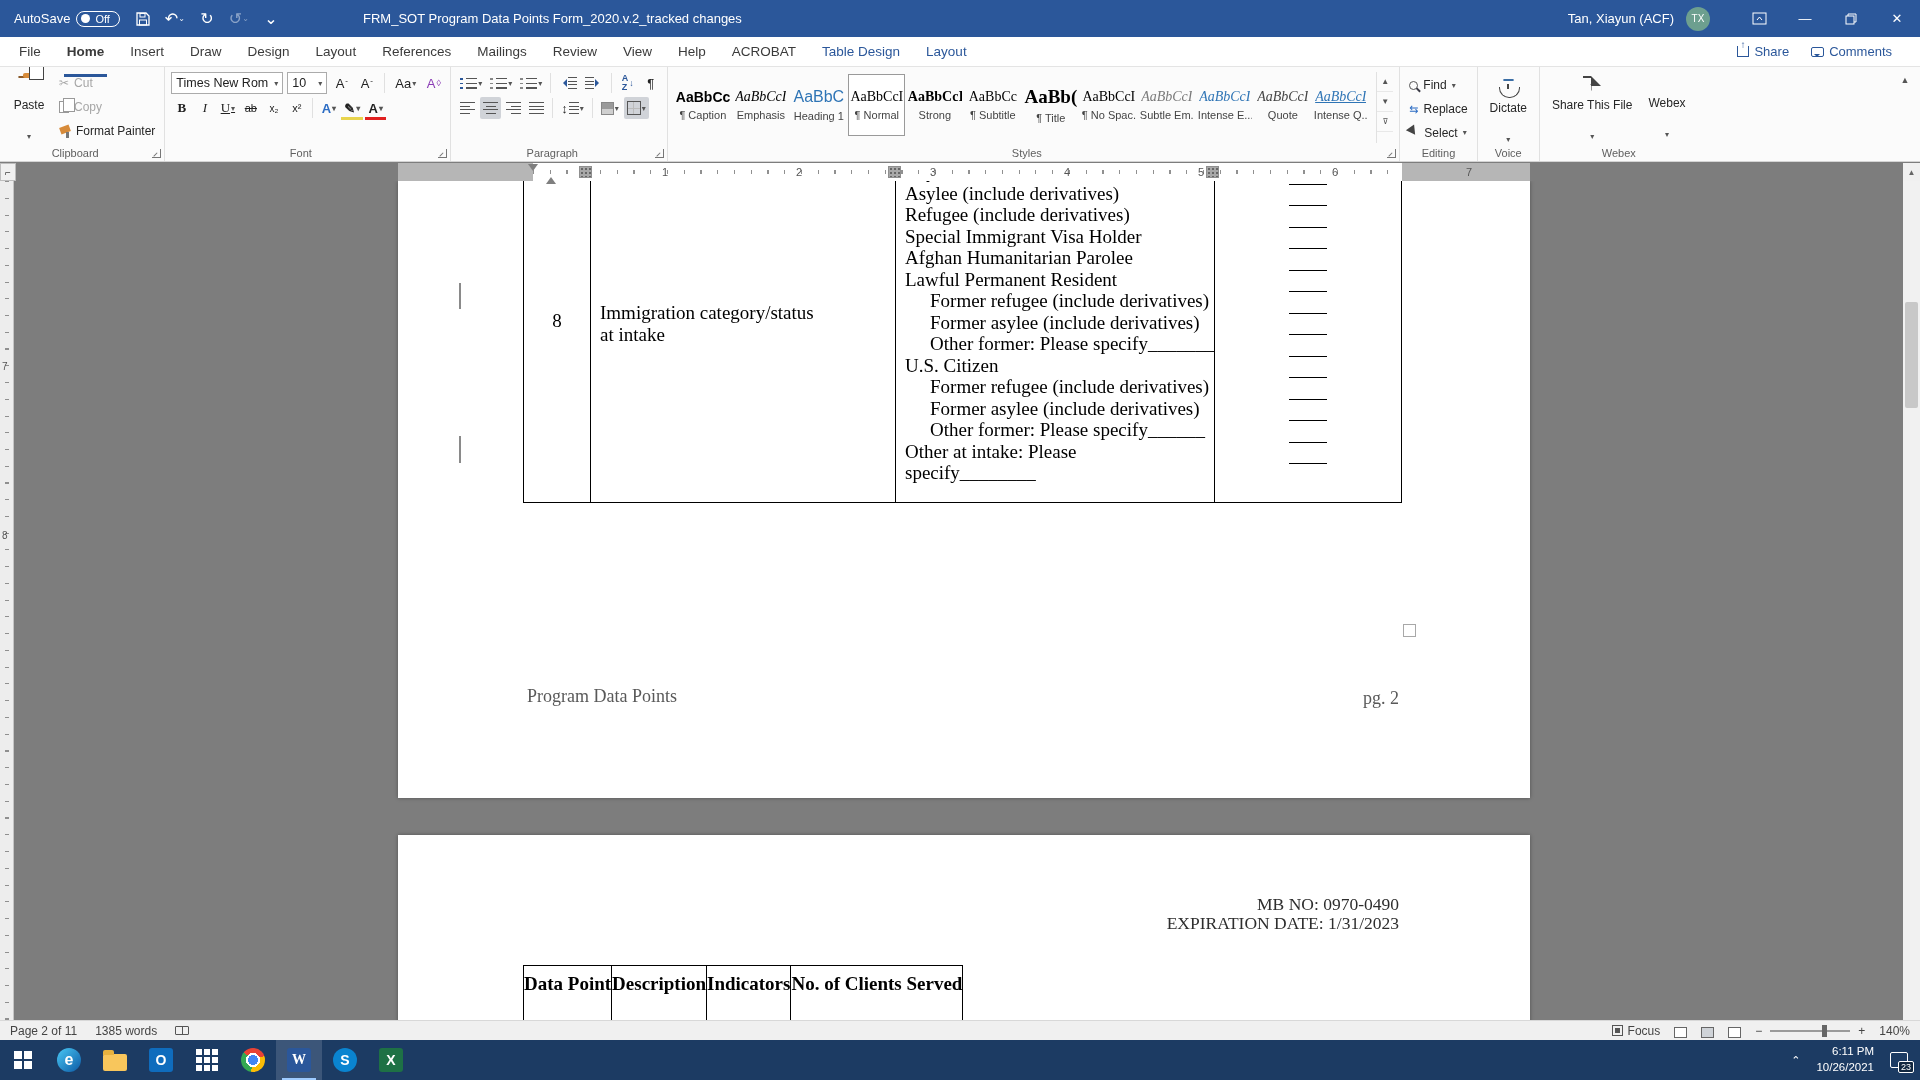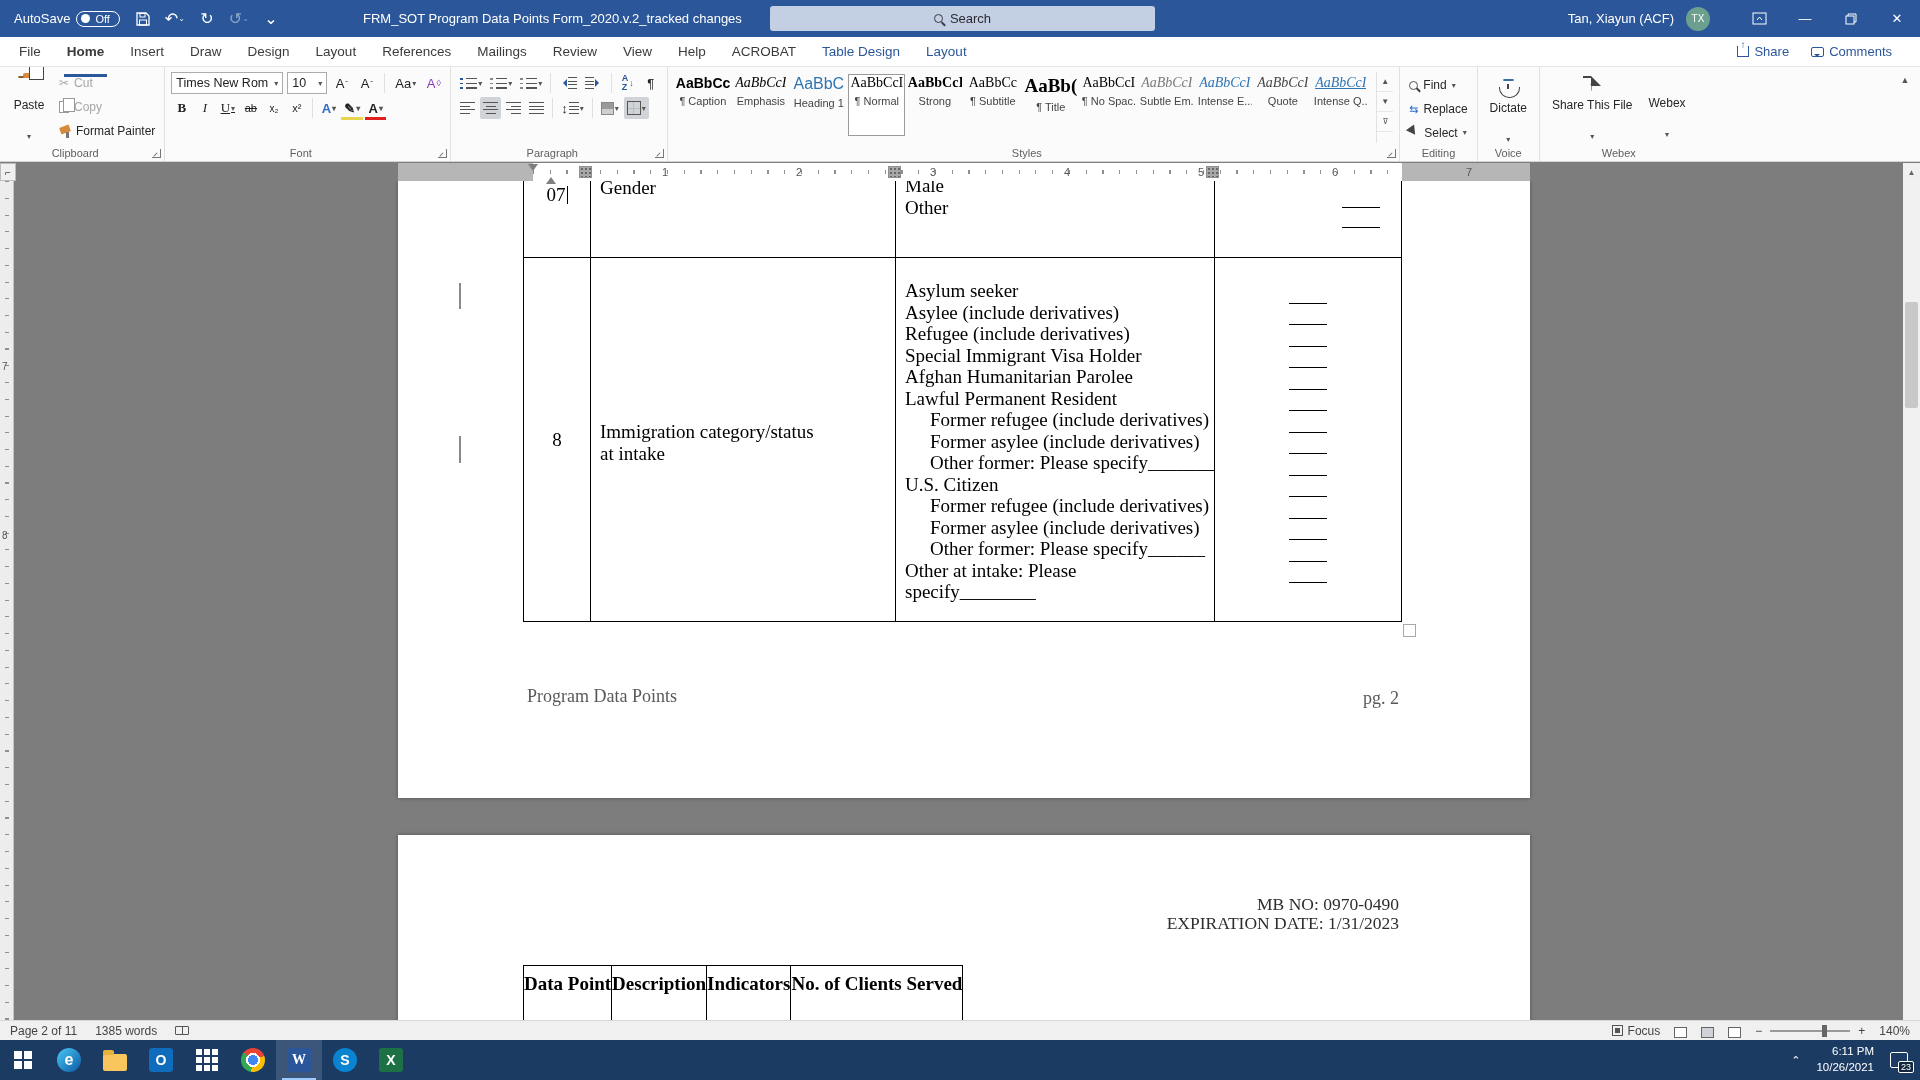--- a/index.html
+++ b/index.html
@@ -86,21 +86,21 @@
   .tri-l{width:0;height:0;border:4px solid transparent;border-right-color:#2b579a}
   .tri-r{width:0;height:0;border:4px solid transparent;border-left-color:#2b579a}
   .sortico{font-size:9px;line-height:1;color:#2b579a;display:flex;align-items:center}
   .shade-ico{width:13px;height:13px;background:linear-gradient(#9a9a9a 55%,#cfcfcf 55%);border:1px solid #888}
   .bord-ico{width:14px;height:14px;border:1px solid #555;background:
     linear-gradient(#bbb,#bbb) center/100% 1px no-repeat,
     linear-gradient(#bbb,#bbb) center/1px 100% no-repeat}
   
   .styles-wrap{display:flex}
   .styles-gallery{display:flex;gap:1px;width:700px;overflow:hidden;background:#fbfbfb;padding-top:2px}
-  .style-item{width:57px;min-width:57px;height:62px;display:flex;flex-direction:column;align-items:center;justify-content:flex-start;gap:4px;border:1px solid transparent}
+  .style-item{width:57px;min-width:57px;height:62px;display:flex;flex-direction:column;align-items:center;justify-content:center;gap:4px;border:1px solid transparent}
   .style-item.sel{border-color:#9a9a9a;background:#fff}
   .style-item .pv{font-size:14px;white-space:nowrap;overflow:hidden;max-width:54px}
   .style-item .sl{font-size:11px;color:#444;white-space:nowrap;overflow:hidden;max-width:54px}
   .pv-caption{font-weight:bold}
   .pv-emphasis{font-family:"Liberation Serif",serif;font-style:italic}
   .pv-h1{color:#2e74b5;font-size:16px !important}
   .pv-normal,.pv-strong,.pv-subtitle,.pv-nospac,.pv-title,.pv-subtle,.pv-intenseE,.pv-quote,.pv-intenseQ{font-family:"Liberation Serif",serif}
   .pv-strong{font-weight:bold}
   .pv-title{font-weight:bold;font-size:19px !important}
   .pv-subtle{font-style:italic;color:#7a7a7a}
@@ -217,24 +217,20 @@
           <rect x="5" y="2.5" width="5" height="3.5" fill="none" stroke="#fff"></rect>
           <rect x="4.5" y="9" width="7" height="5" fill="none" stroke="#fff"></rect>
         </svg>
     </span>
     <span class="qicon">↶<span class="tinychev">⌄</span></span>
     <span class="qicon">↻</span>
     <span class="qicon dis">↺<span class="tinychev">⌄</span></span>
     <span class="qicon">⌄</span>
   </div>
   <div class="doc-title">FRM_SOT Program Data Points Form_2020.v.2_tracked changes</div>
-  <div class="search-pill">
-    <span class="mag"></span>
-    <span>Search</span>
-  </div>
   <div class="tb-right">
     <span class="user-name">Tan, Xiayun (ACF)</span>
     <span class="avatar">TX</span>
     <span class="winbtn">
       <svg width="15" height="13" viewBox="0 0 15 13">
           <rect x="1" y="1" width="13" height="11" fill="none" stroke="#fff"></rect>
           <path d="M5 8l2.5-3L10 8" fill="none" stroke="#fff"></path>
         </svg>
     </span>
     <span class="winbtn">—</span>
@@ -549,42 +545,20 @@
     <div class="vticks"></div>
     <span class="vnum" style="top:180px">7</span>
     <span class="vnum" style="top:349px">8</span>
   </div>
 
   <div class="page page1">
     <div class="changebar" style="left:61px;top:102px;height:26px"></div>
     <div class="changebar" style="left:61px;top:255px;height:27px"></div>
 
     <div class="dtable">
-      <div class="trow row07">
-        <div class="tcell c1">
-          <div style="position:absolute;top:45px;width:100%;text-align:center"><span>07</span><span class="cursor"></span></div>
-        </div>
-        <div class="tcell c2">
-          <div style="position:absolute;top:38px;left:9px">Gender</div>
-        </div>
-        <div class="tcell c3">
-          <div style="position:absolute;top:36px;left:0;right:0">
-
-          <div class="ind-line">Male</div>
-              <div class="ind-line">Other</div>
-            </div>
-        </div>
-        <div class="tcell c4">
-          <div class="blanks07">
-
-          <div class="blank"></div>
-              <div class="blank"></div>
-            </div>
-        </div>
-      </div>
 
       <div class="trow row8">
         <div class="tcell c1">
           <div style="position:absolute;top:171px;width:100%;text-align:center">8</div>
         </div>
         <div class="tcell c2">
           <div style="position:absolute;top:163px;left:9px;line-height:21.5px">
             <div>Immigration category/status</div>
             <div>at intake</div>
           </div>

